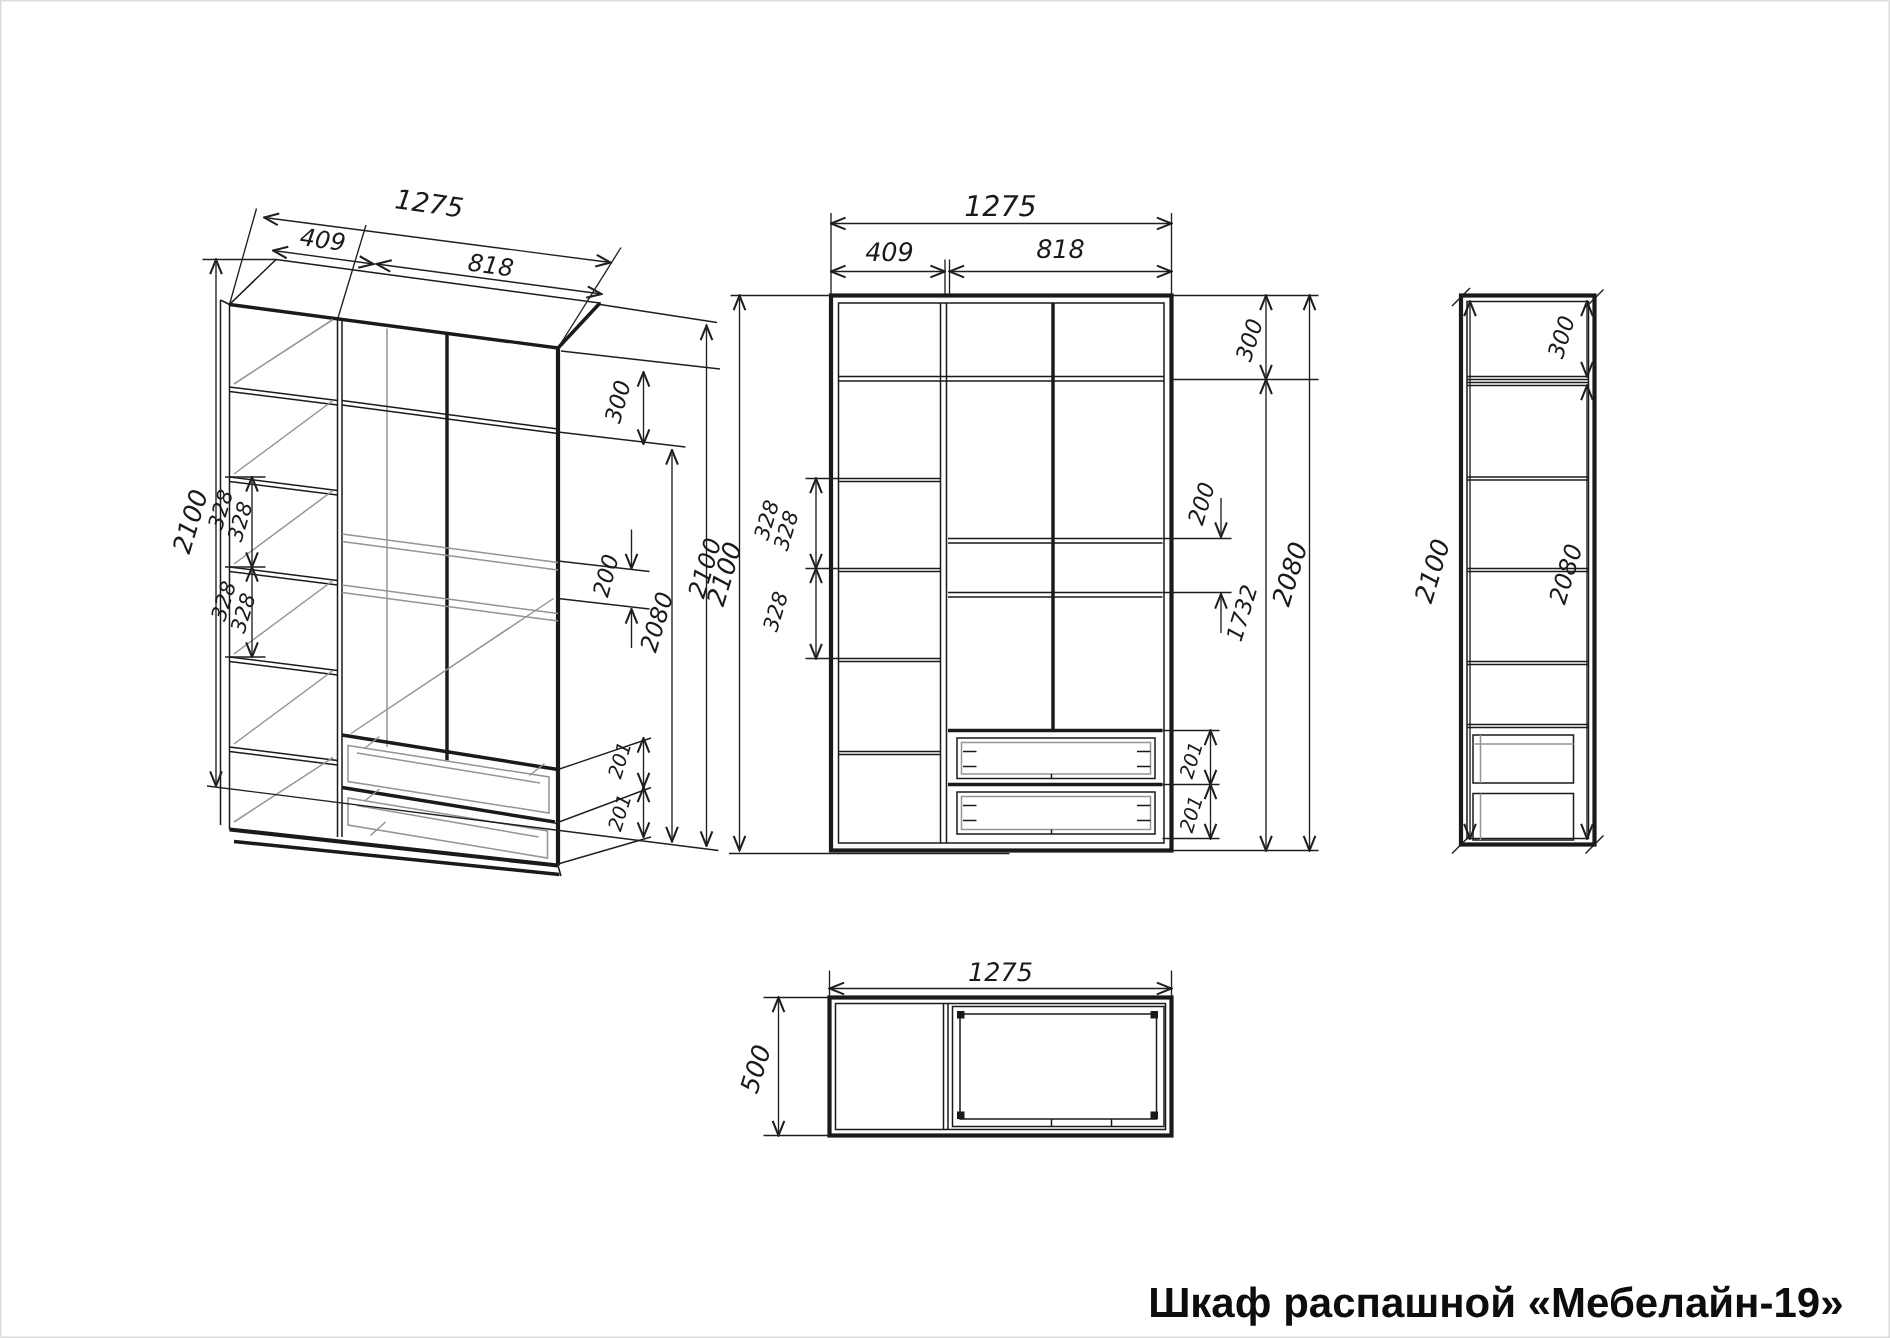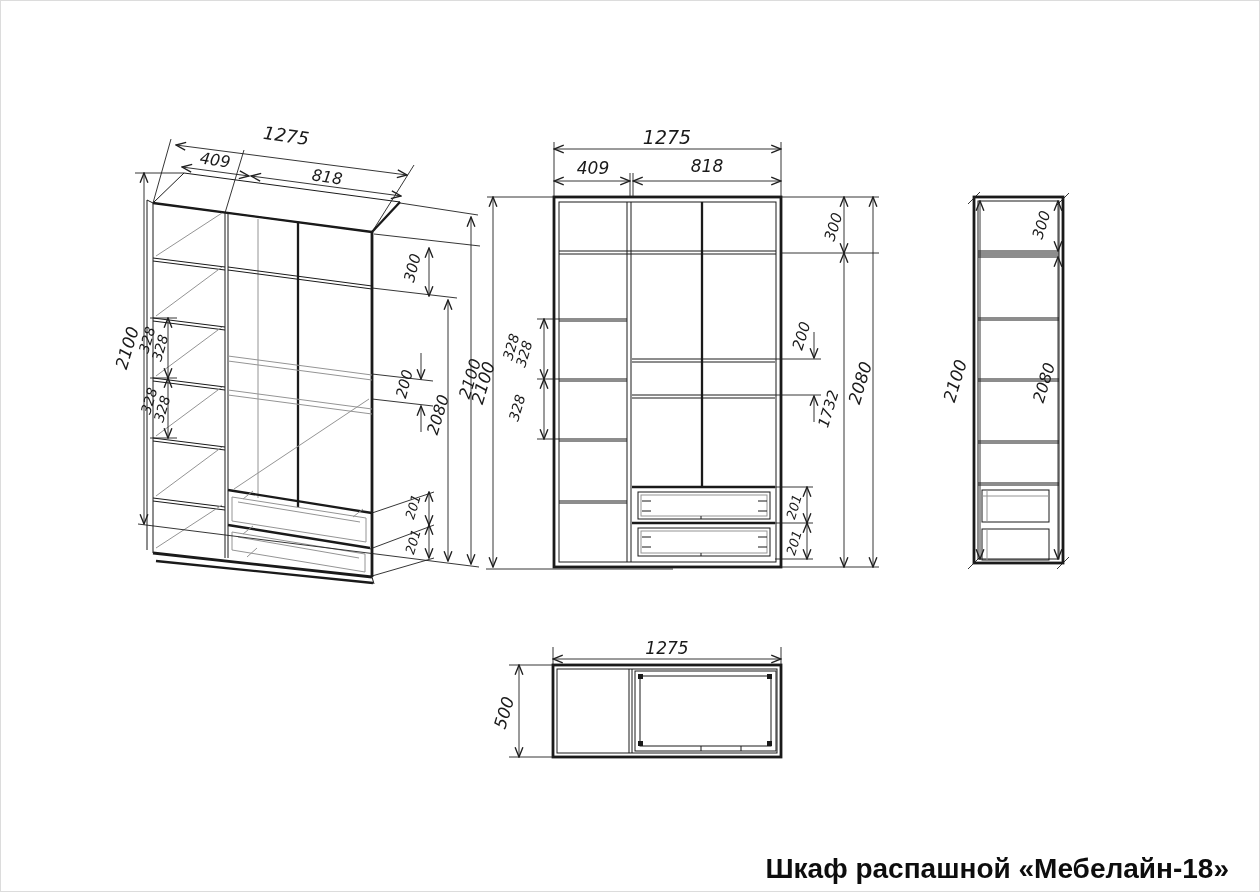--- a/index.html
+++ b/index.html
@@ -260,14 +260,14 @@
     <line class="d" x1="780" y1="664" x2="780" y2="646"></line>
     <line class="d" x1="552" y1="658" x2="780" y2="658" marker-start="url(#ar)" marker-end="url(#ar)"></line>
     <line class="d" x1="552" y1="664" x2="508" y2="664"></line>
     <line class="d" x1="552" y1="756" x2="508" y2="756"></line>
     <line class="d" x1="518" y1="664" x2="518" y2="756" marker-start="url(#ar)" marker-end="url(#ar)"></line>
     <text class="lbl" font-size="17" text-anchor="middle" x="666" y="653">1275</text>
     <text class="lbl" font-size="17" text-anchor="middle" dominant-baseline="middle" transform="rotate(-73 504 712)" x="504" y="712">500</text>
   </g>
 </svg>
 
-<div class="title">Шкаф распашной «Мебелайн-18»</div>
+<div class="title">Шкаф распашной «Мебелайн-19»</div>
 </div>
 
 </body></html>

